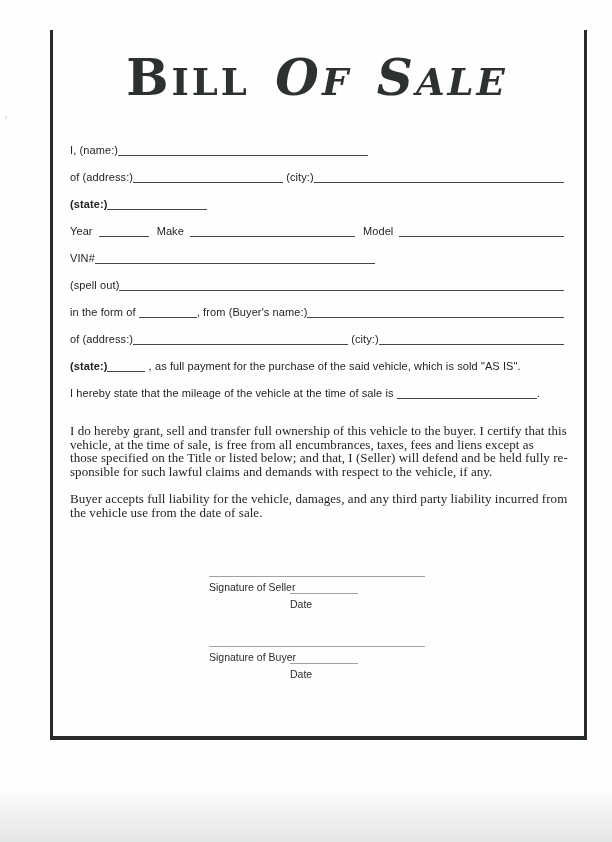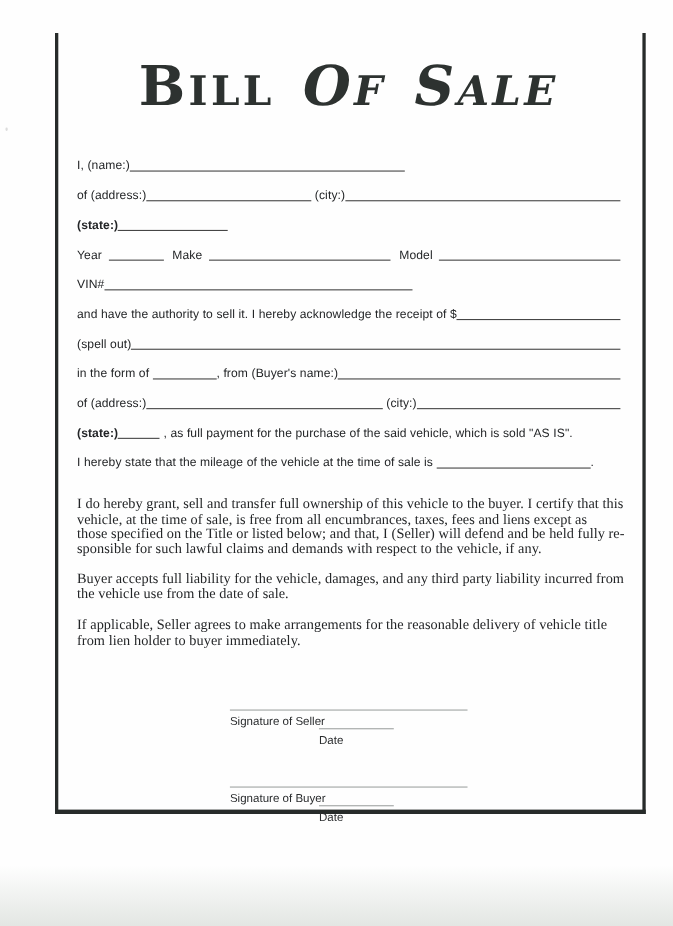--- a/index.html
+++ b/index.html
@@ -113,24 +113,20 @@
         <span class="lbl">Model</span>
         <span class="sp6"></span>
         <span class="ul grow"></span>
       </div>
 
       <div class="row">
         <span class="lbl">VIN#</span>
         <span class="ul" style="width:280px"></span>
       </div>
 
-      <div class="row">
-        <span class="lbl">and have the authority to sell it. I hereby acknowledge the receipt of $</span>
-        <span class="ul grow"></span>
-      </div>
 
       <div class="row">
         <span class="lbl">(spell out)</span>
         <span class="ul grow"></span>
       </div>
 
       <div class="row">
         <span class="lbl">in the form of </span>
         <span class="ul" style="width:58px"></span>
         <span class="lbl">, from (Buyer's name:)</span>
@@ -157,22 +153,20 @@
       </div>
 
     </div>
 
     <div class="para p1">I do hereby grant, sell and transfer full ownership of this vehicle to the buyer. I certify that this
 vehicle, at the time of sale, is free from all encumbrances, taxes, fees and liens except as
 those specified on the Title or listed below; and that, I (Seller) will defend and be held fully re-
 sponsible for such lawful claims and demands with respect to the vehicle, if any.</div>
     <div class="para p2">Buyer accepts full liability for the vehicle, damages, and any third party liability incurred from
 the vehicle use from the date of sale.</div>
-    <div class="para p3">If applicable, Seller agrees to make arrangements for the reasonable delivery of vehicle title
-from lien holder to buyer immediately.</div>
 
     <div class="sig-block">
       <div class="sig-row seller">
         <div class="sig-col">
           <span class="sig-line"></span>
           <span class="sig-label">Signature of Seller</span>
         </div>
         <div class="date-col">
           <span class="sig-line"></span>
           <span class="sig-label">Date</span>

